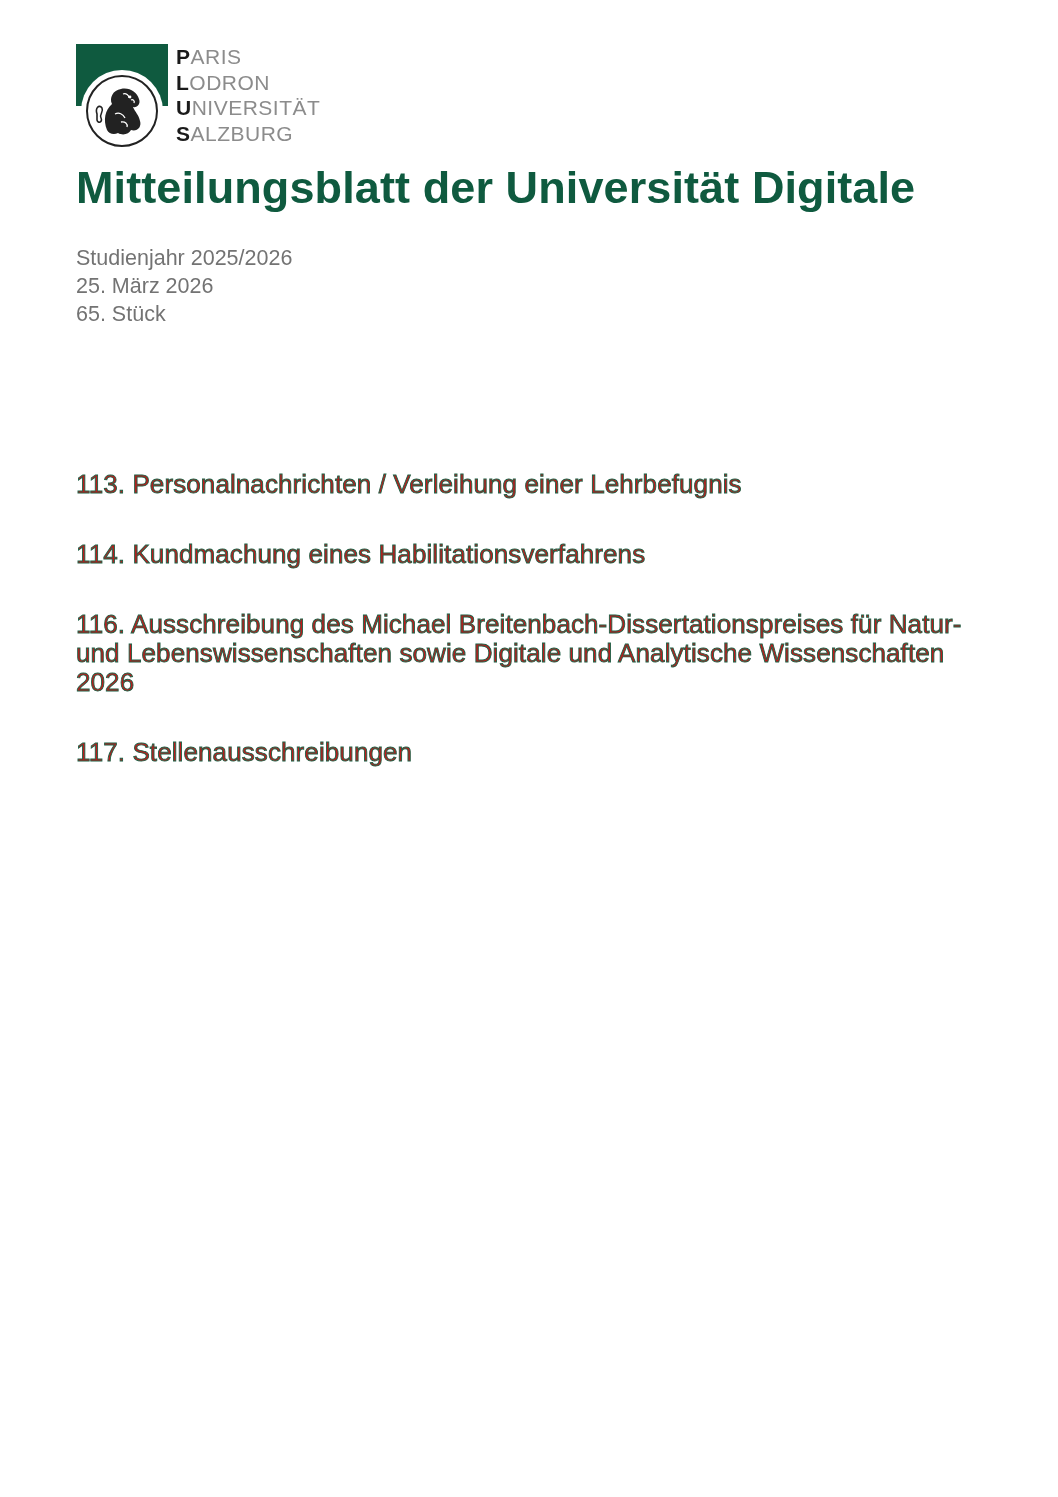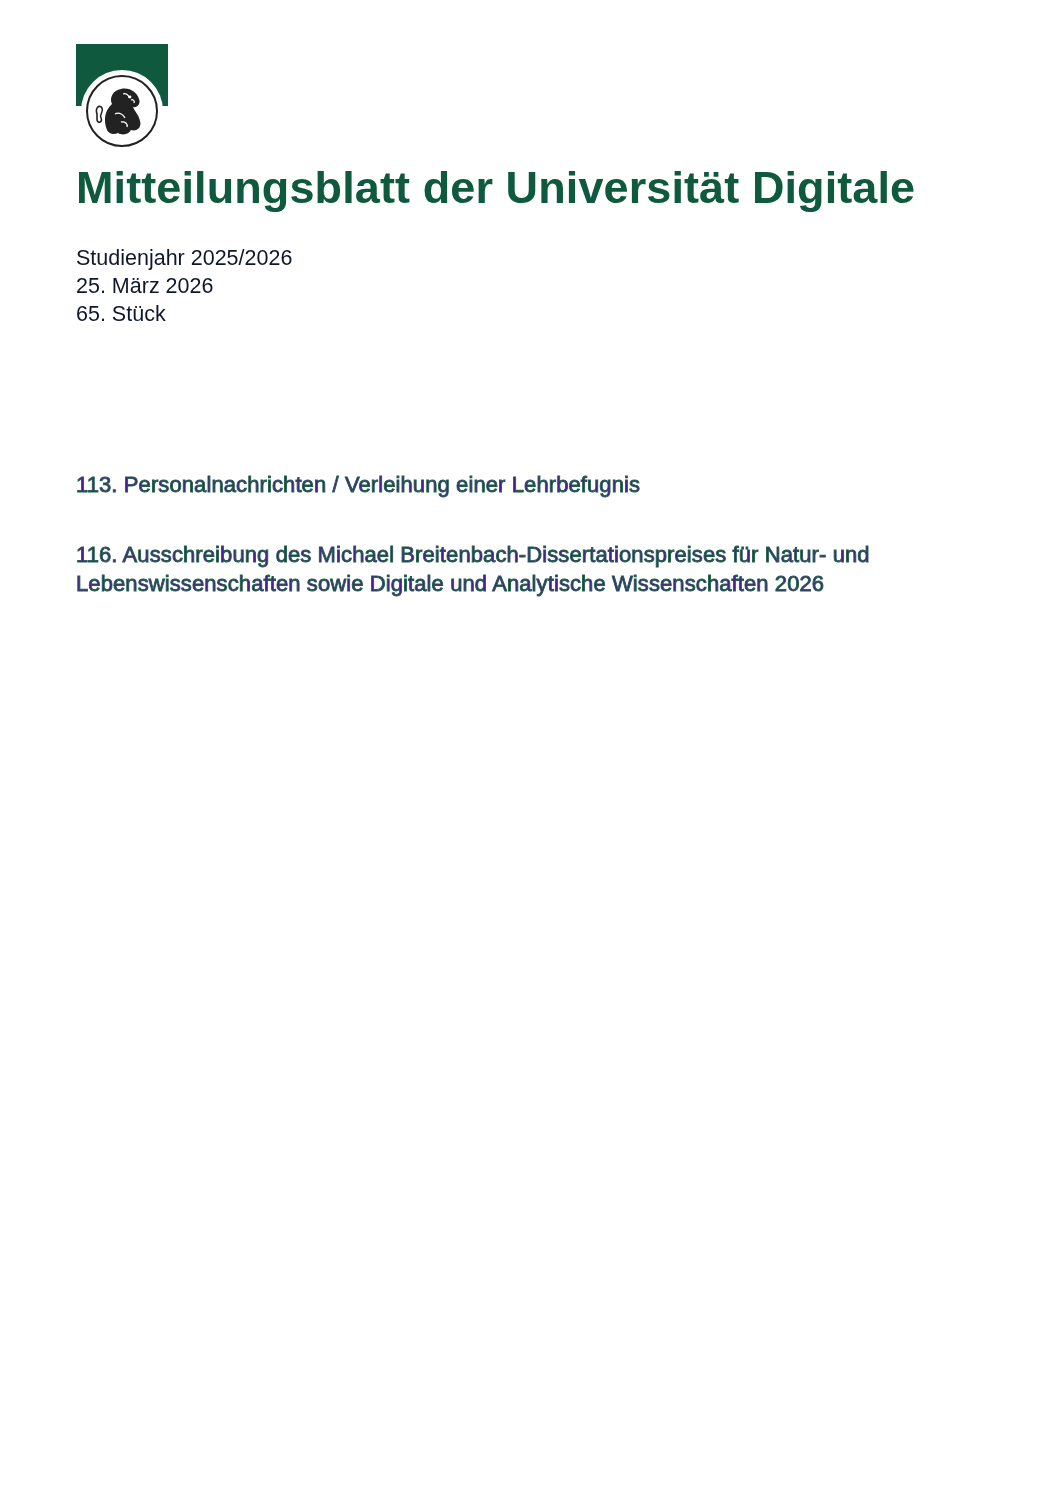--- a/index.html
+++ b/index.html
@@ -25,52 +25,60 @@
     .logo-words .cap { color: #1a1a1a; font-weight: bold; }
     .logo-line { display: block; white-space: nowrap; }
 
     .title {
       position: absolute; left: 76px; top: 162px; margin: 0;
       font-size: 45px; font-weight: bold; color: #0f5a3f;
       font-family: "Liberation Sans", sans-serif; letter-spacing: 0.1px; white-space: nowrap;
     }
     .meta {
       position: absolute; left: 76px; top: 244px; font-size: 21.5px; line-height: 28px;
-      color: #0f172a; font-family: "Liberation Sans", sans-serif; font-weight: 500;
+      color: #737373; font-family: "Liberation Sans", sans-serif; font-weight: 500;
     }
     .meta div { white-space: nowrap; }
 
     .toc { position: absolute; left: 76px; top: 470px; width: 920px; }
     .toc-item {
-      display: block; font-size: 22px; line-height: 29px; color: #4c1d95;
+      display: block; font-size: 26px; line-height: 29px; color: #b91c1c;
       -webkit-text-stroke: 0.9px #1f6147; text-decoration: none;
       font-family: "Liberation Sans", sans-serif; margin-bottom: 41px; letter-spacing: 0.1px;
       cursor: pointer;
     }
   </style>
 </head>
 <body>
 
 <div class="logo">
   <div class="logo-block"></div>
   <div class="logo-ring"></div>
   <svg class="logo-emblem" viewBox="0 0 74 74">
     <circle cx="37" cy="37" r="35" fill="#ffffff" stroke="#222" stroke-width="2"></circle>
     <circle cx="37" cy="37" r="31" fill="#ffffff"></circle>
     <path d="M22 56 C18 46 20 36 27 30 C24 24 28 16 36 15 C44 13 52 18 54 25 C56 30 52 34 48 33 C50 38 54 41 55 47 C57 53 52 58 46 56 C44 60 38 62 33 59 C29 61 24 60 22 56 Z" fill="#222"></path>
     <path d="M12 40 C10 34 14 30 17 34 C19 38 14 40 16 44 C18 48 13 50 12 46 Z" fill="none" stroke="#222" stroke-width="1.6"></path>
     <path d="M38 20 C41 19 44 21 44 24 M46 26 C48 25 50 27 49 29 M30 40 C34 38 38 40 40 44 M36 48 C40 47 43 50 42 53" stroke="#fff" stroke-width="1.3" fill="none"></path>
     <circle cx="45" cy="23" r="1.4" fill="#fff"></circle>
   </svg>
+  <div class="logo-words">
+    <span class="logo-line"><span class="cap">P</span><span>ARIS</span></span>
+    <span class="logo-line"><span class="cap">L</span><span>ODRON</span></span>
+    <span class="logo-line"><span class="cap">U</span><span>NIVERSITÄT</span></span>
+    <span class="logo-line"><span class="cap">S</span><span>ALZBURG</span></span>
+  </div>
 </div>
 
 <h1 class="title">Mitteilungsblatt der Universität Digitale</h1>
 
 <div class="meta">
   <div>Studienjahr 2025/2026</div>
   <div>25. März 2026</div>
   <div>65. Stück</div>
 </div>
 
 <nav class="toc">
   <a class="toc-item">113. Personalnachrichten / Verleihung einer Lehrbefugnis</a>
+  <a class="toc-item">114. Kundmachung eines Habilitationsverfahrens</a>
   <a class="toc-item">116. Ausschreibung des Michael Breitenbach-Dissertationspreises für Natur- und Lebenswissenschaften sowie Digitale und Analytische Wissenschaften 2026</a>
+  <a class="toc-item">117. Stellenausschreibungen</a>
 </nav>
 
 </body></html>

